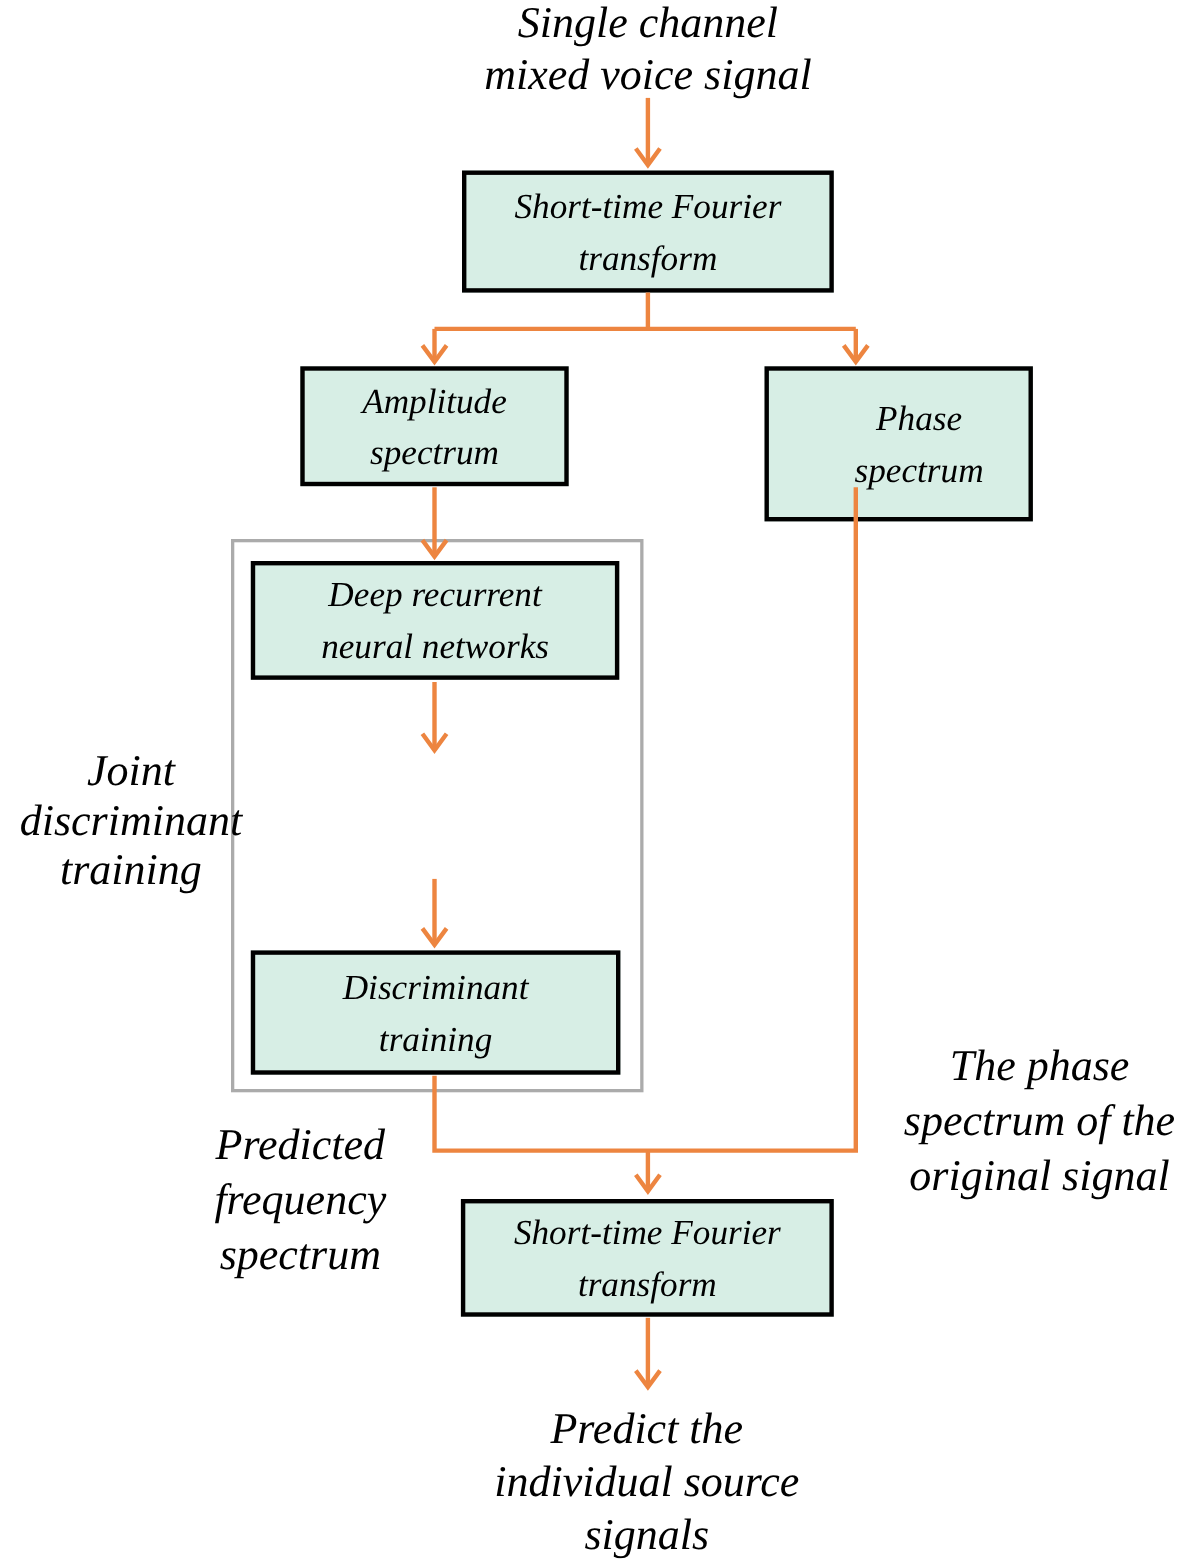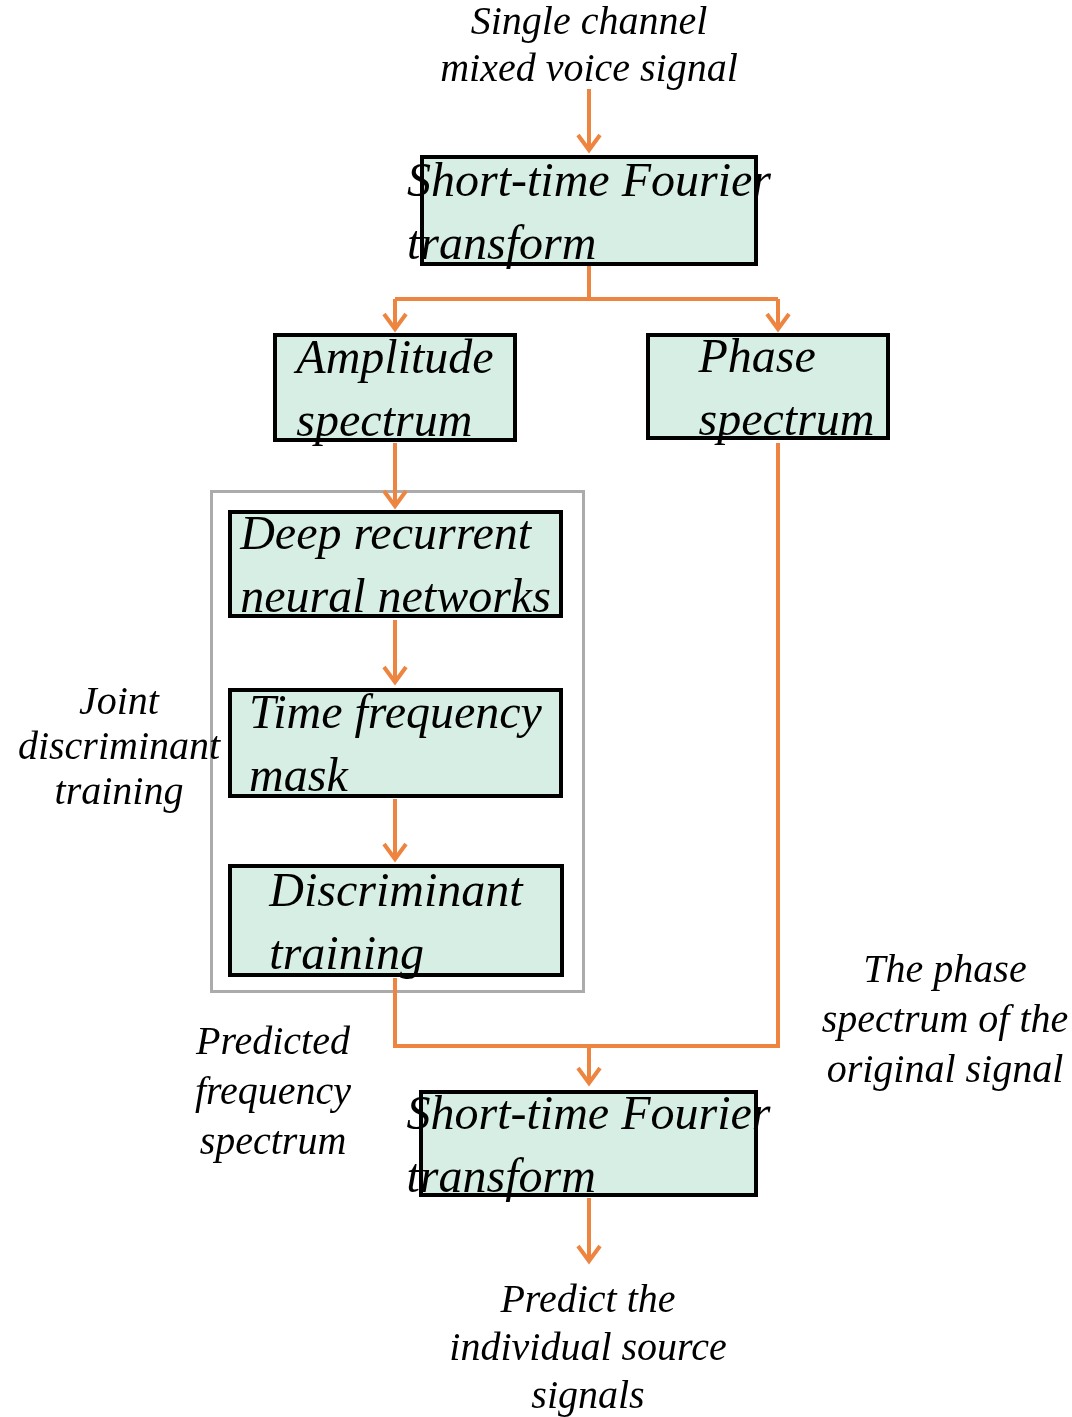--- a/index.html
+++ b/index.html
@@ -18,23 +18,23 @@
     font-style: italic;
   }
   .node {
     position: absolute;
     box-sizing: border-box;
     background: var(--box_fill, #d7eee5);
     border: 4px solid var(--box_border, #000000);
     display: flex;
     align-items: center;
     justify-content: center;
-    text-align: left;
-    font-size: 48px;
-    line-height: 63px;
+    text-align: center;
+    font-size: 32px;
+    line-height: 47px;
     white-space: pre;
     z-index: 2;
   }
   .group-box {
     position: absolute;
     box-sizing: border-box;
     border: 3px solid var(--group_border, #ababab);
     background: transparent;
     z-index: 1;
   }
@@ -90,34 +90,30 @@
   <div class="node" style="left:420px; top:155px; width:338px; height:111px;">
     <span>Short-time Fourier
 transform</span>
   </div>
 
   <div class="node" style="left:273px; top:333px; width:244px; height:109px;">
     <span>Amplitude
 spectrum</span>
   </div>
 
-  <div class="node" style="left:646px; top:333px; width:244px; height:107px;padding-left:37px;">
+  <div class="node" style="left:695px; top:333px; width:244px; height:141px;padding-left:37px;">
     <span>Phase
 spectrum</span>
   </div>
 
   <div class="node" style="left:228px; top:510px; width:335px; height:108px;">
     <span>Deep recurrent
 neural networks</span>
   </div>
 
-  <div class="node" style="left:228px; top:688px; width:335px; height:110px;">
-    <span>Time frequency
-mask</span>
-  </div>
 
   <div class="node" style="left:228px; top:864px; width:336px; height:113px;">
     <span>Discriminant
 training</span>
   </div>
 
   <div class="node" style="left:419px; top:1090px; width:339px; height:107px;">
     <span>Short-time Fourier
 transform</span>
   </div>

